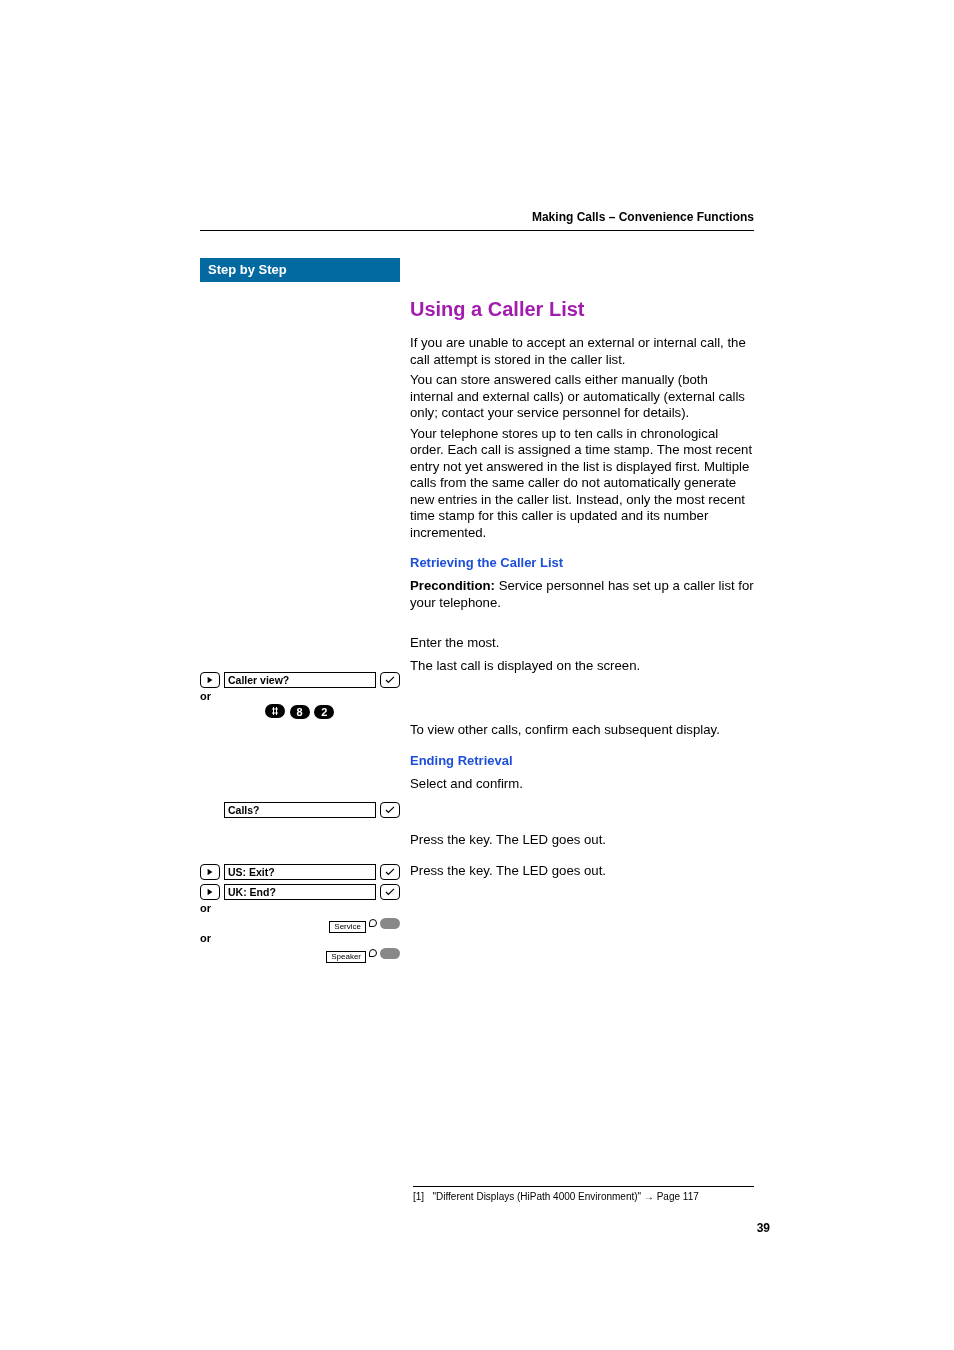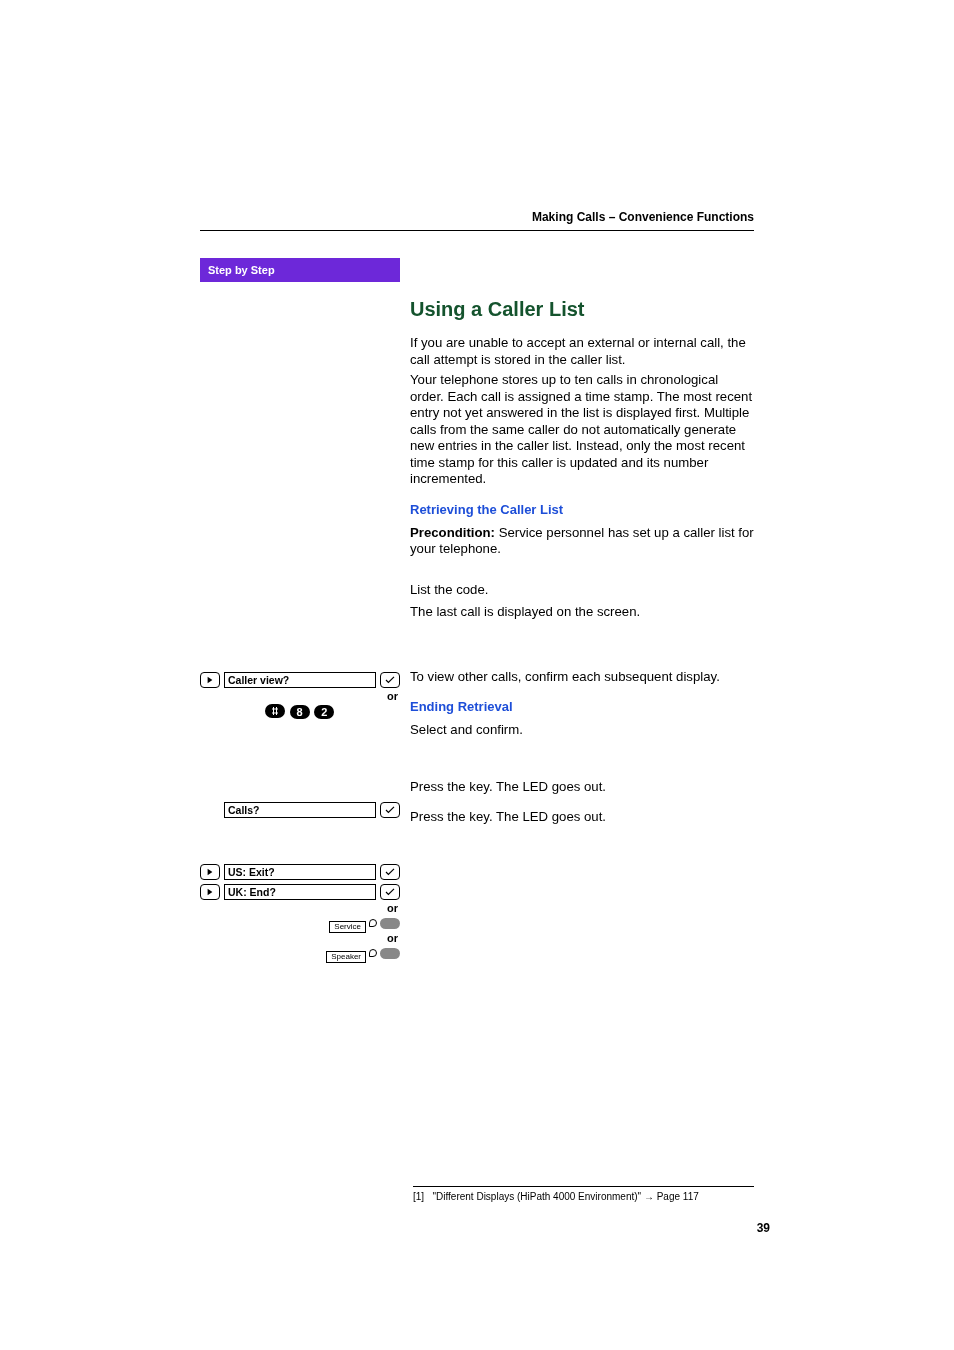--- a/index.html
+++ b/index.html
@@ -41,24 +41,24 @@
   }
   .left-col {
     width: 200px;
     flex-shrink: 0;
   }
   .right-col {
     flex: 1;
     padding-left: 10px;
   }
   .step-banner {
-    background: #6d28d9;
+    background: #0369a1;
     color: #fff;
     font-weight: bold;
-    font-size: 11px;
+    font-size: 13px;
     padding: 3px 6px 3px 8px;
     height: 18px;
     line-height: 18px;
   }
   .left-stack {
     position: relative;
   }
   .prompt-row {
     display: flex;
     align-items: center;
@@ -91,21 +91,21 @@
     flex: 1;
     border: 1px solid #000;
     height: 14px;
     font-size: 10.5px;
     font-weight: bold;
     padding: 0 3px;
     line-height: 14px;
     overflow: hidden;
   }
   .or-row {
-    text-align: right;
+    text-align: left;
     font-size: 11px;
     font-weight: bold;
     padding-right: 2px;
     line-height: 14px;
   }
   .code-row {
     text-align: center;
     padding-right: 2px;
   }
   .key-pill {
@@ -143,21 +143,21 @@
     border-radius: 50% 50% 50% 0;
     margin-right: 3px;
   }
   .hw-key-btn {
     width: 20px;
     height: 11px;
     background: #888;
     border-radius: 6px;
   }
   h2.section-title {
-    color: #14532d;
+    color: #a21caf;
     font-size: 20px;
     font-weight: bold;
     margin: 40px 0 14px 0;
   }
   .para {
     font-size: 13.2px;
     line-height: 1.25;
     margin-bottom: 4px;
   }
   .sub-h {
@@ -288,32 +288,33 @@
           <div class="hw-key-btn"></div>
         </div>
 
       </div>
     </div>
 
     <div class="right-col">
       <h2 class="section-title">Using a Caller List</h2>
 
       <div class="para">If you are unable to accept an external or internal call, the call attempt is stored in the caller list.</div>
+      <div class="para">You can store answered calls either manually (both internal and external calls) or automatically (external calls only; contact your service personnel for details).</div>
       <div class="para">Your telephone stores up to ten calls in chronological order. Each call is assigned a time stamp. The most recent entry not yet answered in the list is displayed first. Multiple calls from the same caller do not automatically generate new entries in the caller list. Instead, only the most recent time stamp for this caller is updated and its number incremented.</div>
 
       <div class="sub-h">Retrieving the Caller List</div>
 
       <div class="instr">
         <b>Precondition:</b><span> Service personnel has set up a caller list for your telephone.</span>
       </div>
 
 
       <div style="height:14px;"></div>
 
-      <div class="instr" style="margin-bottom:6px;">List the code.</div>
+      <div class="instr" style="margin-bottom:6px;">Enter the most.</div>
       <div class="instr">The last call is displayed on the screen.</div>
 
       <div style="height:38px;"></div>
 
       <div class="instr">To view other calls, confirm each subsequent display.</div>
 
       <div class="sub-h">Ending Retrieval</div>
 
       <div class="instr">Select and confirm.</div>
 

